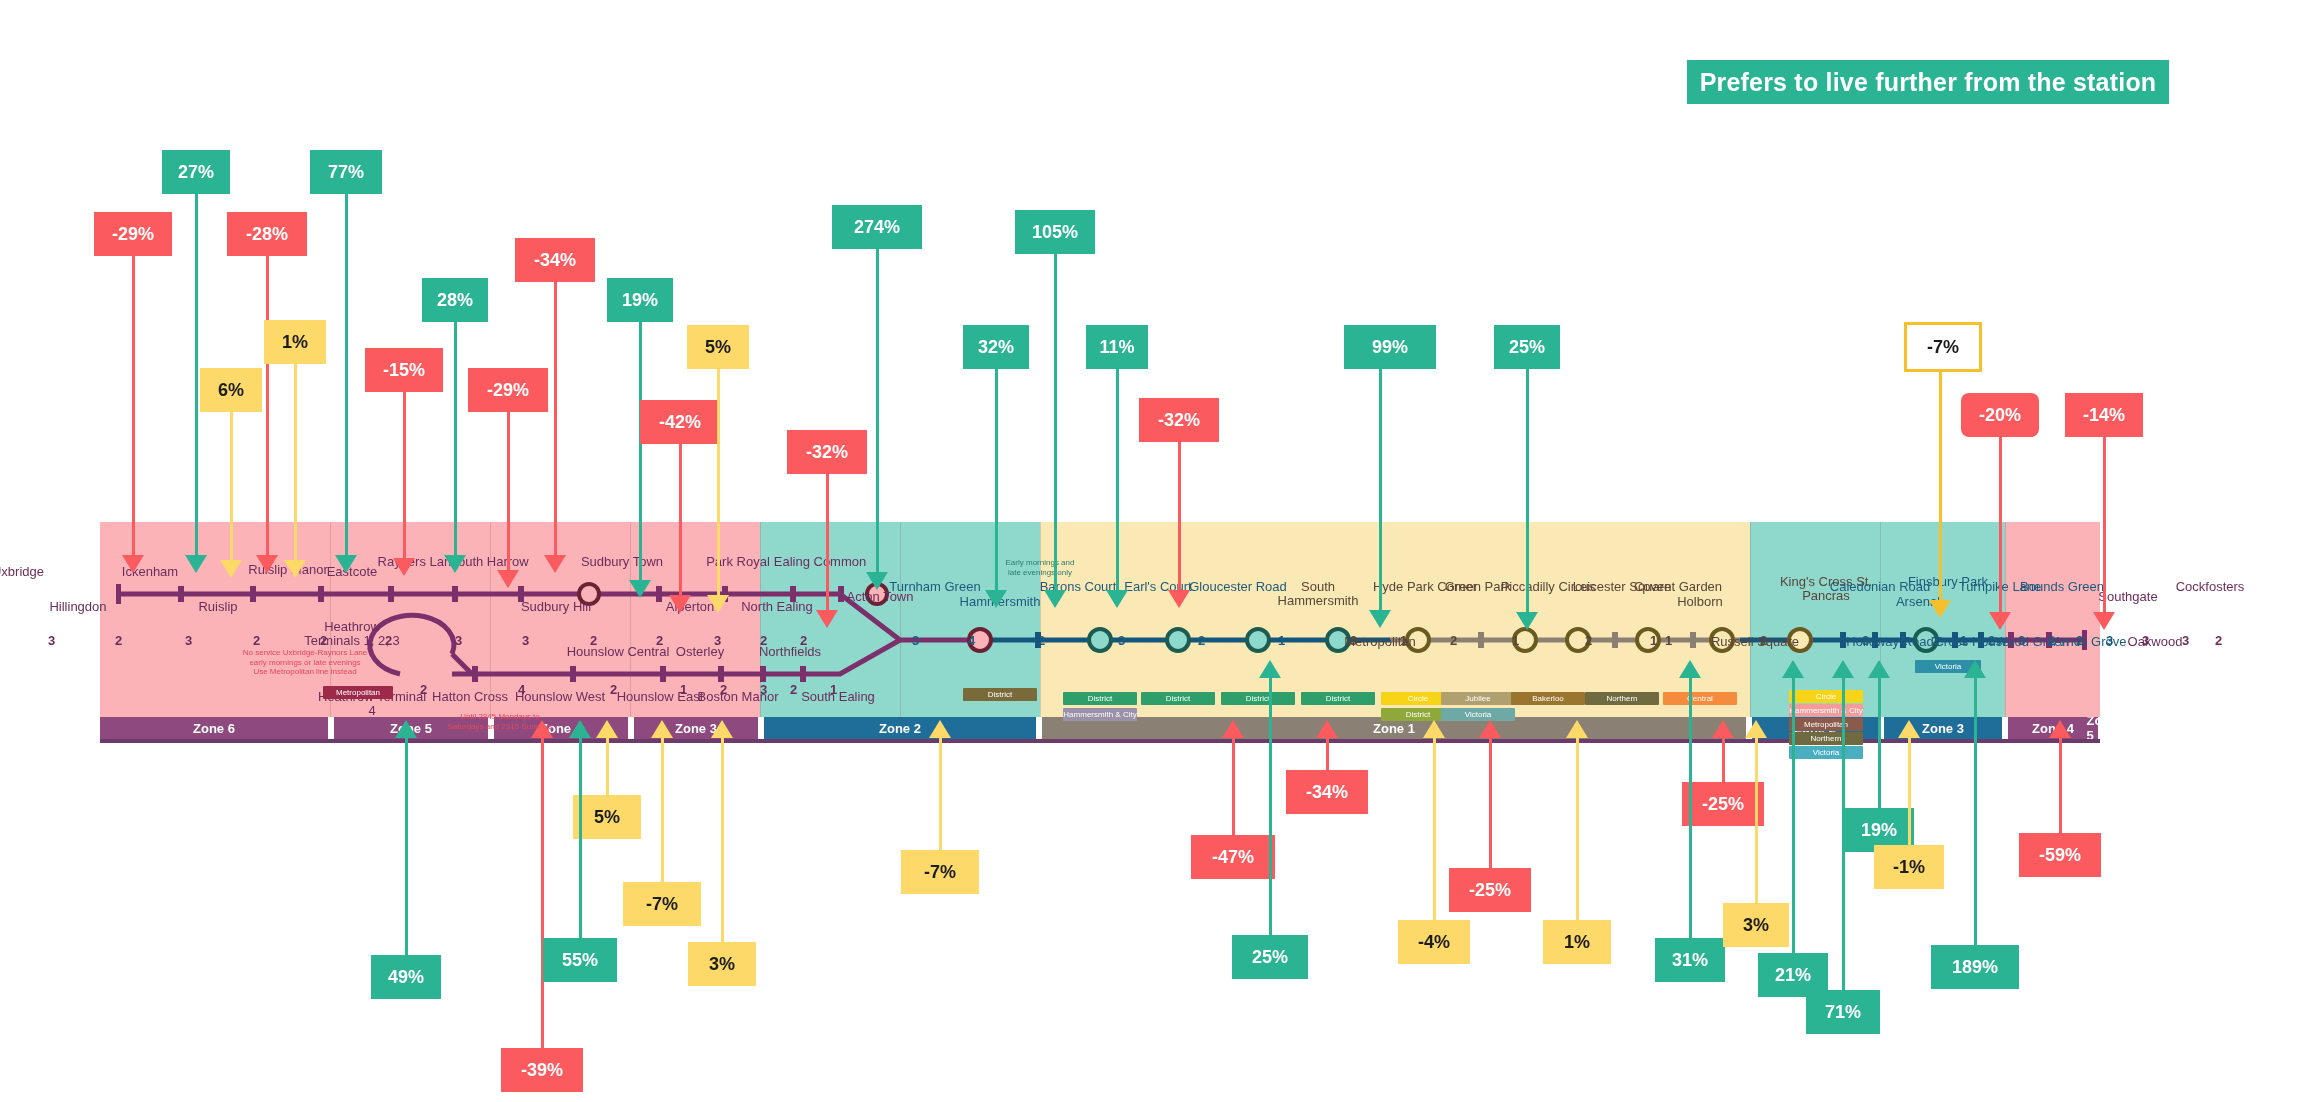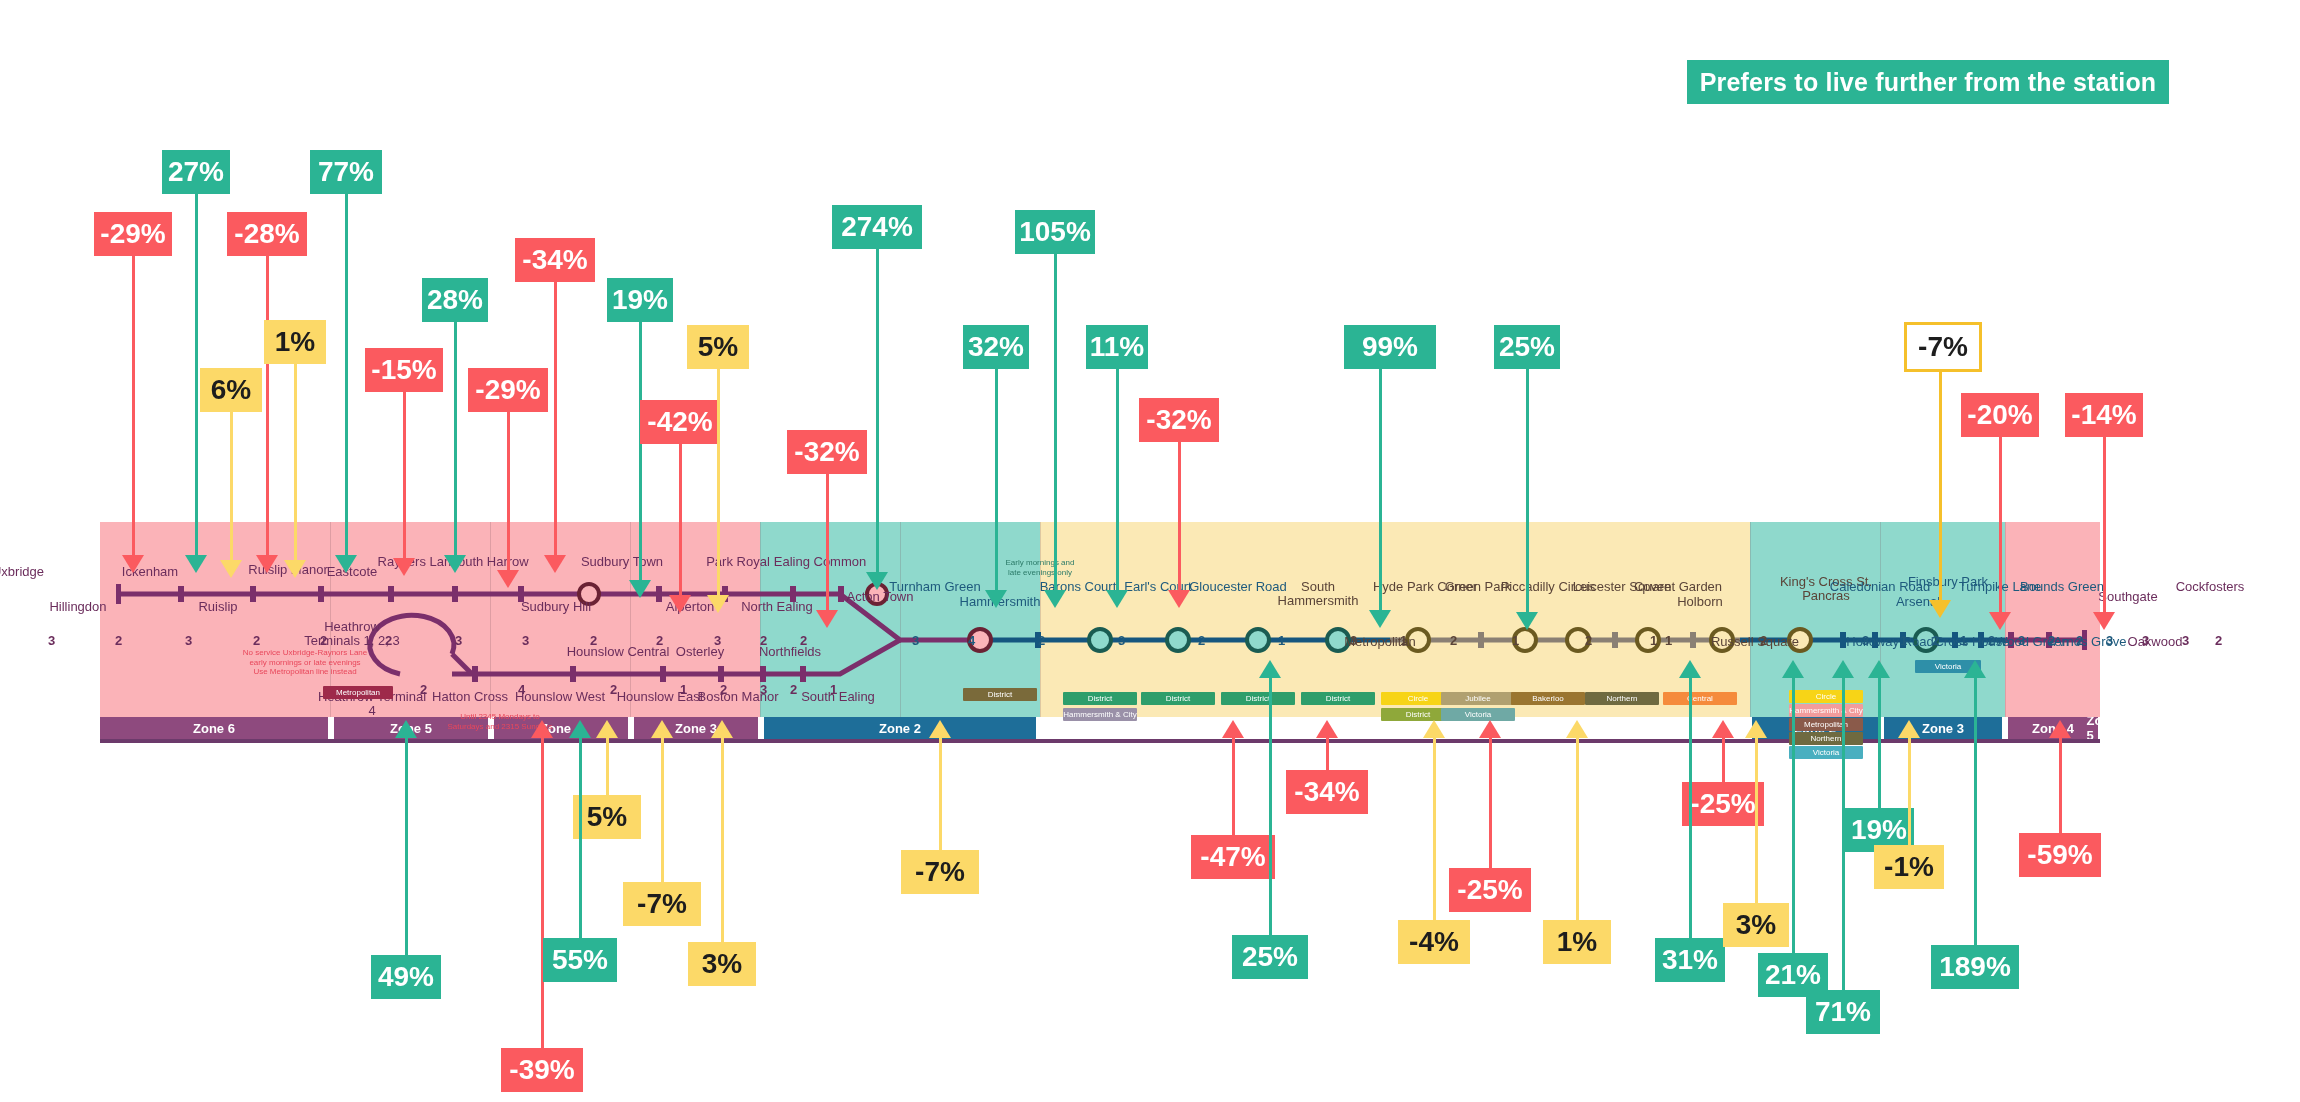--- a/index.html
+++ b/index.html
@@ -39,21 +39,21 @@
   .note2{position:absolute;font-size:8px;line-height:9.5px;color:#2B7A68;text-align:center;}
   .lchip{position:absolute;height:13px;display:flex;align-items:center;justify-content:center;
          color:#ffffff;font-size:8px;border-radius:1px;white-space:nowrap;}
 
   
   .stem{position:absolute;width:3px;}
   .arrow{position:absolute;width:0;height:0;}
   .arrow.down{border-left:11px solid transparent;border-right:11px solid transparent;}
   .arrow.up{border-left:11px solid transparent;border-right:11px solid transparent;}
   .lbl{position:absolute;display:flex;align-items:center;justify-content:center;
-       font-size:28px;font-weight:bold;height:44px;}
+       font-size:18px;font-weight:bold;height:44px;}
   .lbl.pos{background:#2BB494;color:#fff;}
   .lbl.neg{background:#FB5A5F;color:#fff;}
   .lbl.neu{background:#FCD968;color:#1d1d1d;}
   .lbl.hollow{background:#ffffff;color:#1d1d1d;border:3px solid #F5C02B;}
 </style>
 </head>
 <body>
 
 <div id="stage">
 
@@ -157,20 +157,21 @@
       <rect x="1946" y="110" width="6" height="16"></rect>
     </g>
   </svg>
 
   <div id="zone-strip">
     <div class="zseg" style="left:0;width:228px;background:#8E4A7E;">Zone 6</div>
     <div class="zseg" style="left:234px;width:154px;background:#8E4A7E;">Zone 5</div>
     <div class="zseg" style="left:394px;width:134px;background:#8E4A7E;">Zone 4</div>
     <div class="zseg" style="left:534px;width:124px;background:#8E4A7E;">Zone 3</div>
     <div class="zseg" style="left:664px;width:272px;background:#1E6E99;">Zone 2</div>
+    <div class="zseg" style="left:942px;width:704px;background:#8A8074;">Zone 1</div>
     <div class="zseg" style="left:1652px;width:126px;background:#1E6E99;">Zone 2</div>
     <div class="zseg" style="left:1784px;width:118px;background:#1E6E99;">Zone 3</div>
     <div class="zseg" style="left:1908px;width:90px;background:#8E4A7E;">Zone 4</div>
     <div class="zseg" style="left:2002px;width:0px;background:#8E4A7E;">Zone 5</div>
   </div>
   <div id="zone-underline"></div>
 
   <div id="stn-layer">
       <div class="stn" style="left: -37px; top: 565px; width: 110px;">Uxbridge</div>
       <div class="stn" style="left: 23px; top: 600px; width: 110px;">Hillingdon</div>
@@ -357,21 +358,21 @@
       <div class="arrow down" style="left: 1369px; top: 610px; border-top: 18px solid rgb(43, 180, 148);"></div>
       <div class="lbl pos" style="left: 1344px; top: 325px; width: 92px;">99%</div>
       <div class="stem" style="left: 1526px; top: 369px; height: 243px; background: rgb(43, 180, 148);"></div>
       <div class="arrow down" style="left: 1516px; top: 612px; border-top: 18px solid rgb(43, 180, 148);"></div>
       <div class="lbl pos" style="left: 1494px; top: 325px; width: 66px;">25%</div>
       <div class="stem" style="left: 1939px; top: 366px; height: 234px; background: rgb(245, 192, 43);"></div>
       <div class="arrow down" style="left: 1929px; top: 600px; border-top: 18px solid rgb(245, 192, 43);"></div>
       <div class="lbl hollow" style="left: 1904px; top: 322px; width: 72px;">-7%</div>
       <div class="stem" style="left: 1999px; top: 437px; height: 175px; background: rgb(251, 90, 95);"></div>
       <div class="arrow down" style="left: 1989px; top: 612px; border-top: 18px solid rgb(251, 90, 95);"></div>
-      <div class="lbl neg" style="left: 1961px; top: 393px; width: 78px;">-20%</div>
+      <div class="lbl neg" style="left: 1961px; top: 393px; width: 78px; border-radius: 8px;">-20%</div>
       <div class="stem" style="left: 2103px; top: 437px; height: 175px; background: rgb(251, 90, 95);"></div>
       <div class="arrow down" style="left: 2093px; top: 612px; border-top: 18px solid rgb(251, 90, 95);"></div>
       <div class="lbl neg" style="left: 2065px; top: 393px; width: 78px;">-14%</div>
       <div class="stem" style="left: 405px; top: 738px; height: 217px; background: rgb(43, 180, 148);"></div>
       <div class="arrow up" style="left: 395px; top: 720px; border-bottom: 18px solid rgb(43, 180, 148);"></div>
       <div class="lbl pos" style="left: 371px; top: 955px; width: 70px;">49%</div>
       <div class="stem" style="left: 541px; top: 738px; height: 310px; background: rgb(251, 90, 95);"></div>
       <div class="arrow up" style="left: 531px; top: 720px; border-bottom: 18px solid rgb(251, 90, 95);"></div>
       <div class="lbl neg" style="left: 501px; top: 1048px; width: 82px;">-39%</div>
       <div class="stem" style="left: 606px; top: 738px; height: 57px; background: rgb(252, 217, 104);"></div>

